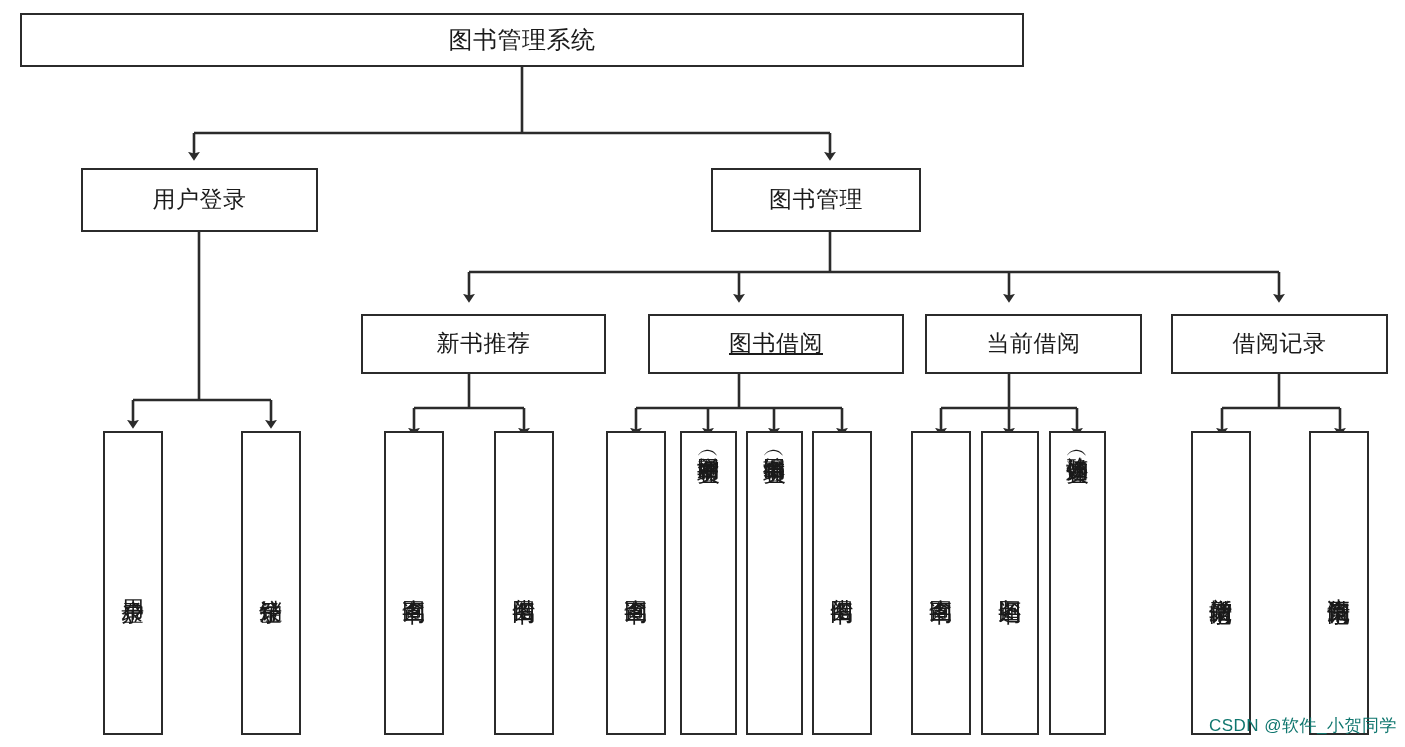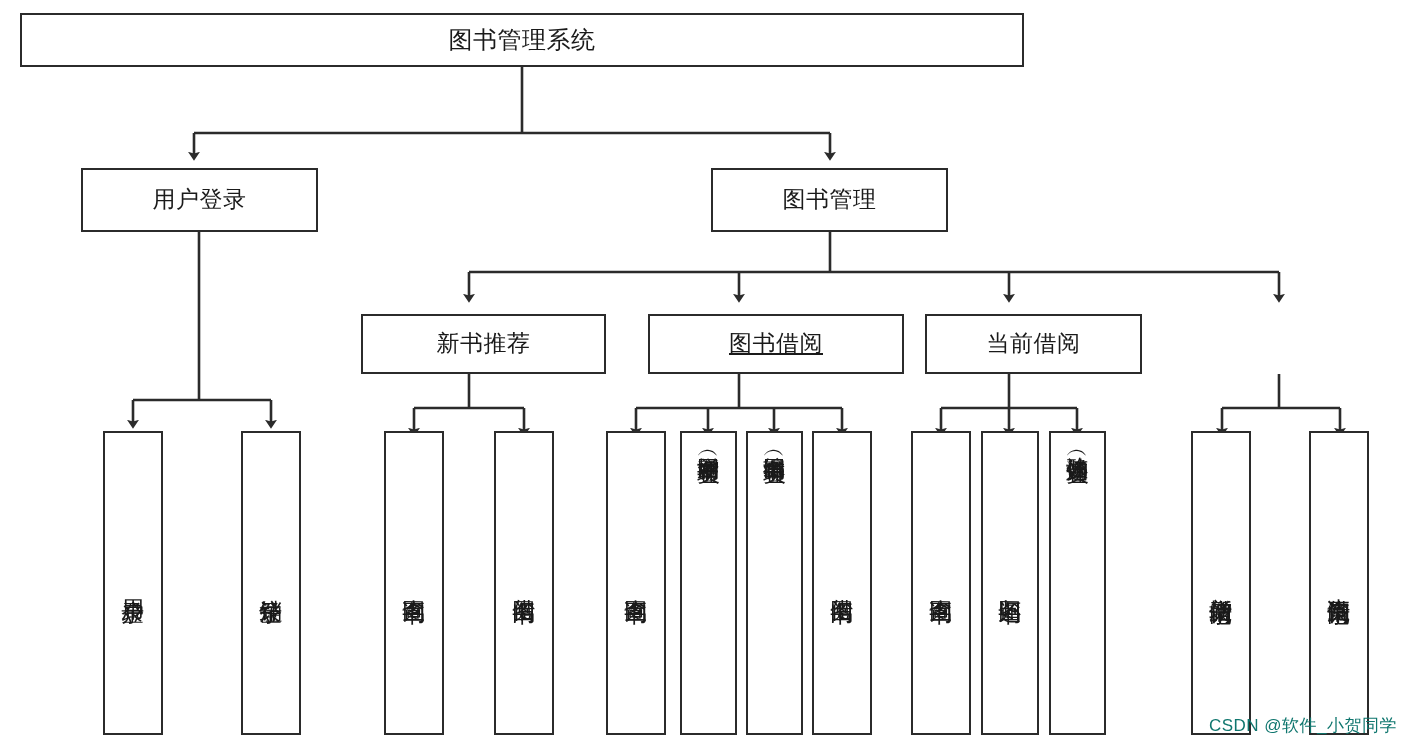--- a/index.html
+++ b/index.html
@@ -137,33 +137,36 @@
     </g>
   </svg>
 
   <div class="node h root" style="left:20px; top:13px; width:1004px; height:54px;">
     <span class="lbl">图书管理系统</span>
   </div>
 
   <div class="node h" style="left:81px; top:168px; width:237px; height:64px;">
     <span class="lbl">用户登录</span>
   </div>
-  <div class="node h" style="left:711px; top:168px; width:237px; height:64px;">
+  <div class="node h" style="left:711px; top:168px; width:210px; height:64px;">
     <span class="lbl">图书管理</span>
   </div>
 
   <div class="node h" style="left:361px; top:314px; width:245px; height:60px;">
     <span class="lbl">新书推荐</span>
   </div>
   <div class="node h" style="left:648px; top:314px; width:256px; height:60px;text-decoration:underline;">
     <span class="lbl">图书借阅</span>
   </div>
   <div class="node h" style="left:901px; top:314px; width:217px; height:60px;margin-left:24px;">
     <span class="lbl">当前借阅</span>
   </div>
+  <div class="node h" style="left:1171px; top:314px; width:217px; height:60px;">
+    <span class="lbl">借阅记录</span>
+  </div>
 
   <div class="node v" style="left:103px; top:431px; width:60px; height:304px;">
     <span class="lbl">用户登录</span>
   </div>
   <div class="node v" style="left:241px; top:431px; width:60px; height:304px;">
     <span class="lbl">注销登录</span>
   </div>
 
   <div class="node v" style="left:384px; top:431px; width:60px; height:304px;">
     <span class="lbl">查询图书</span>

